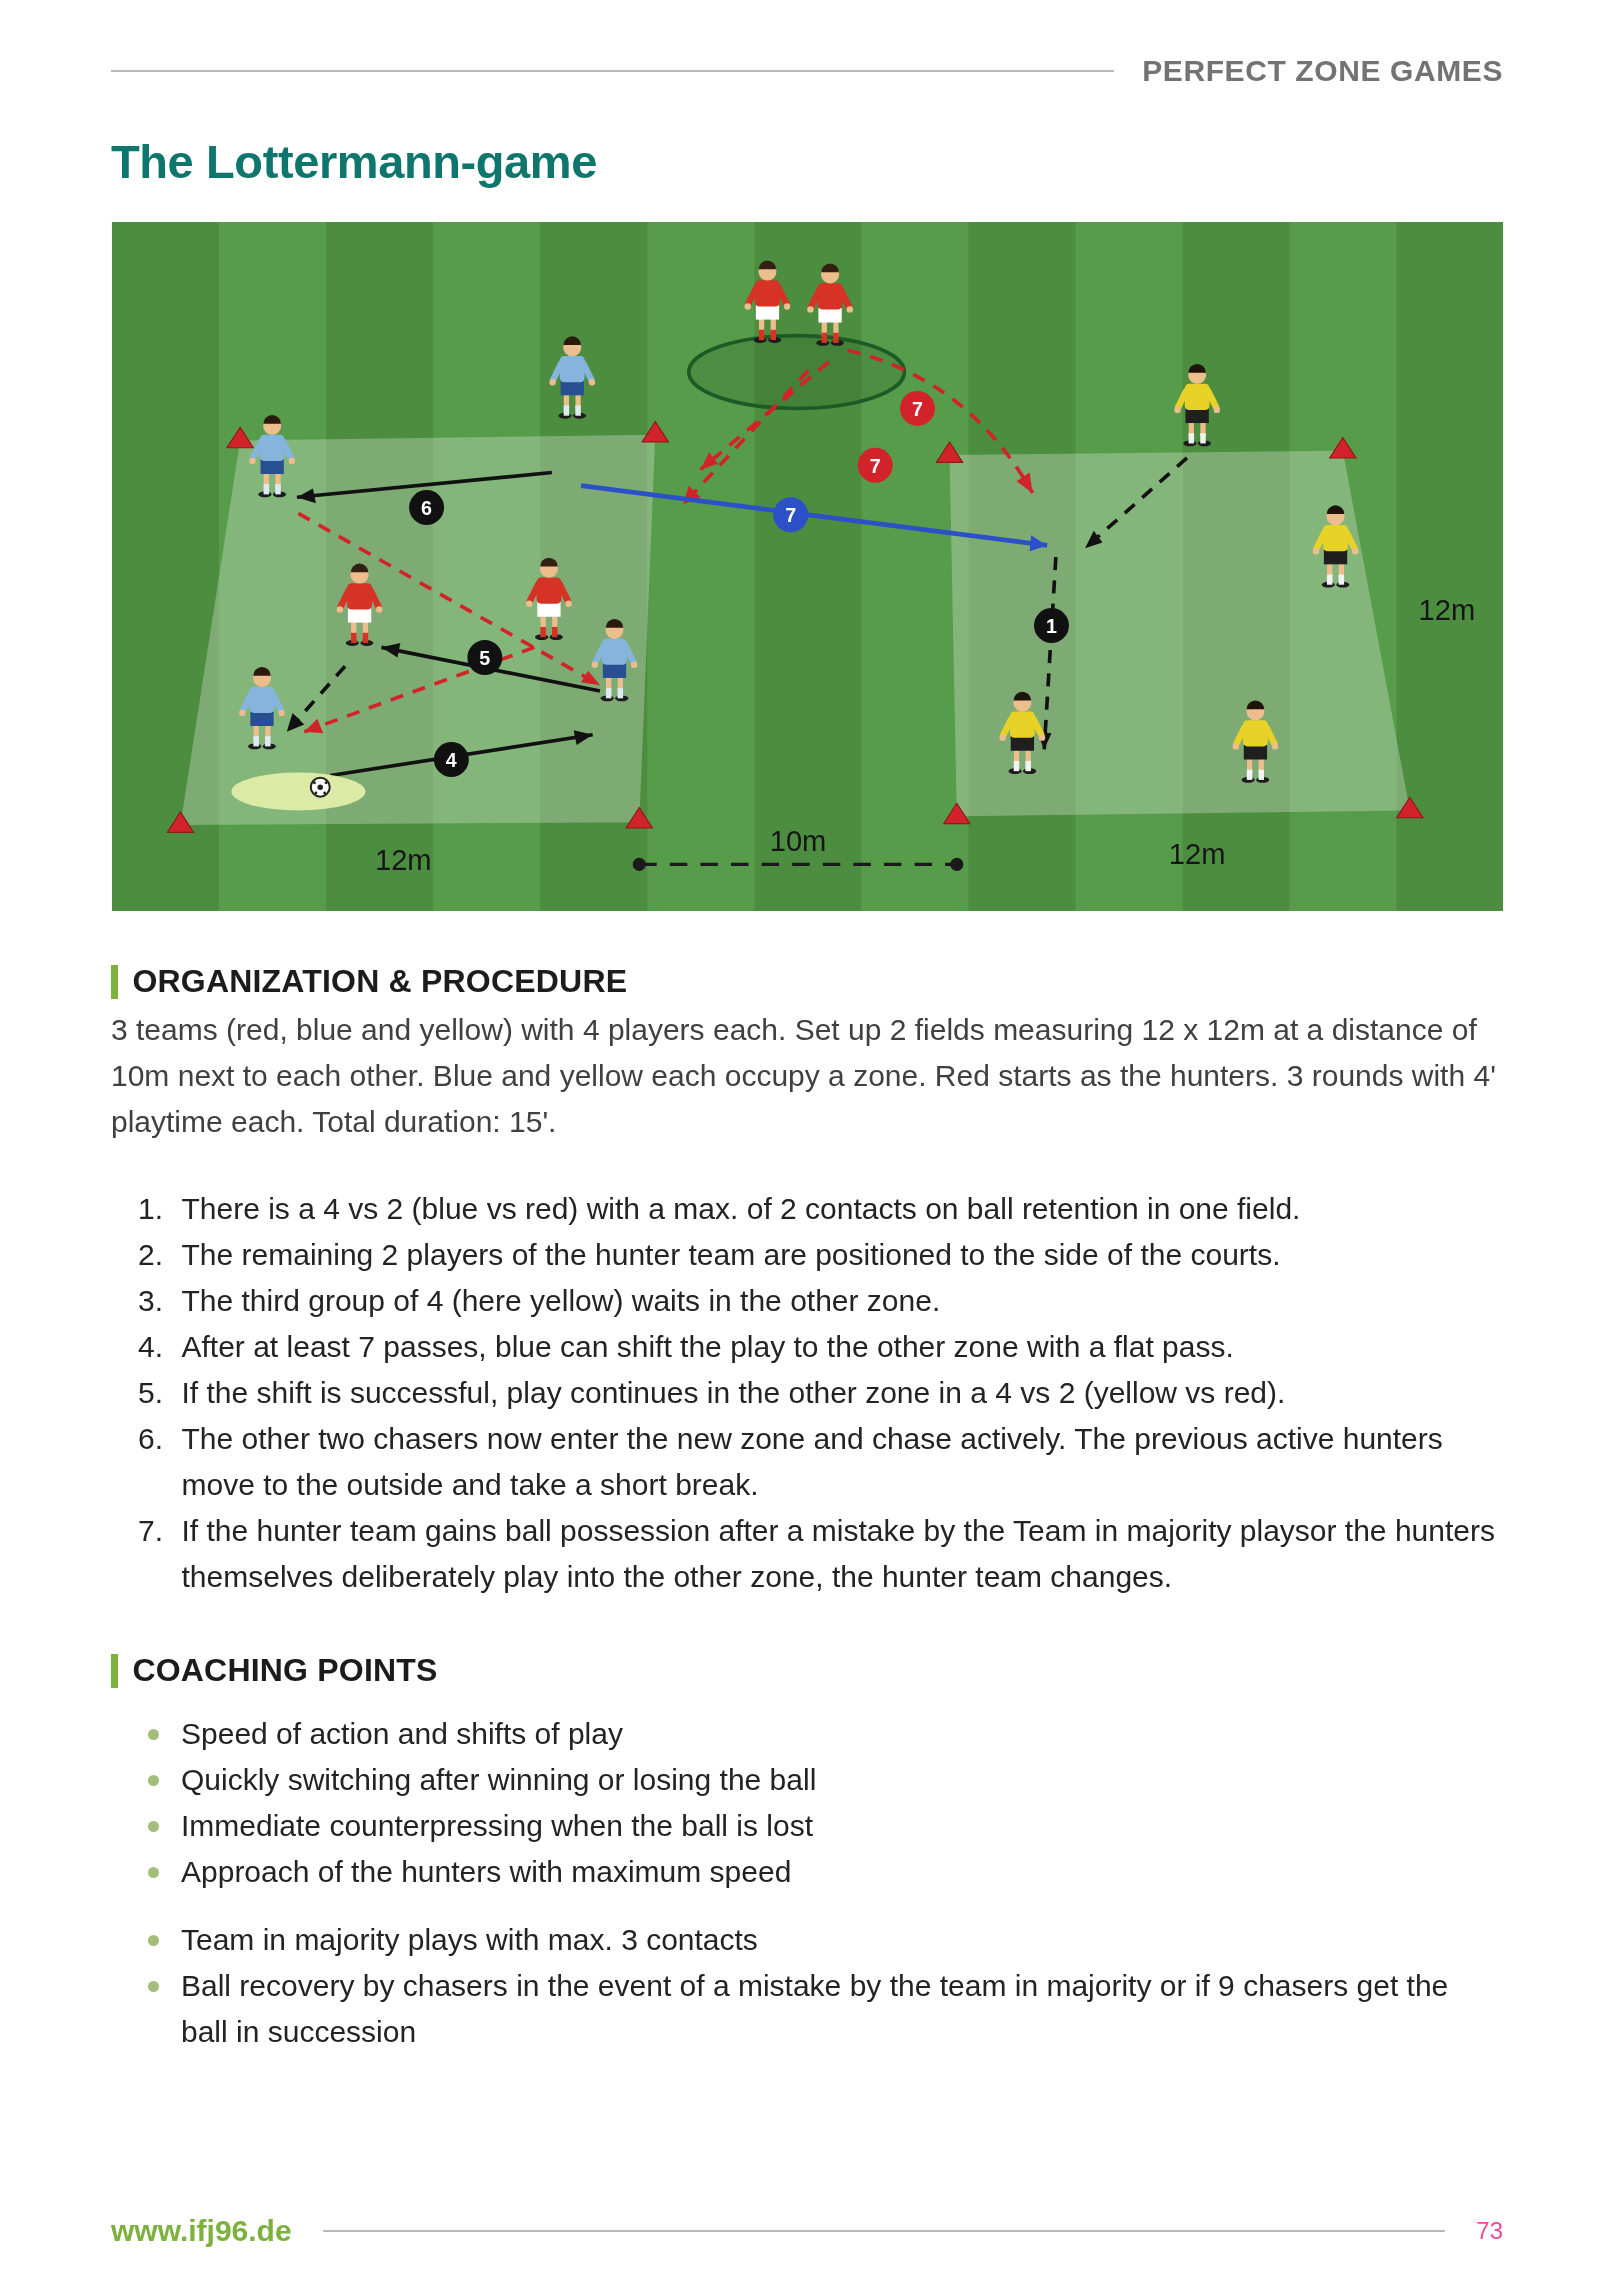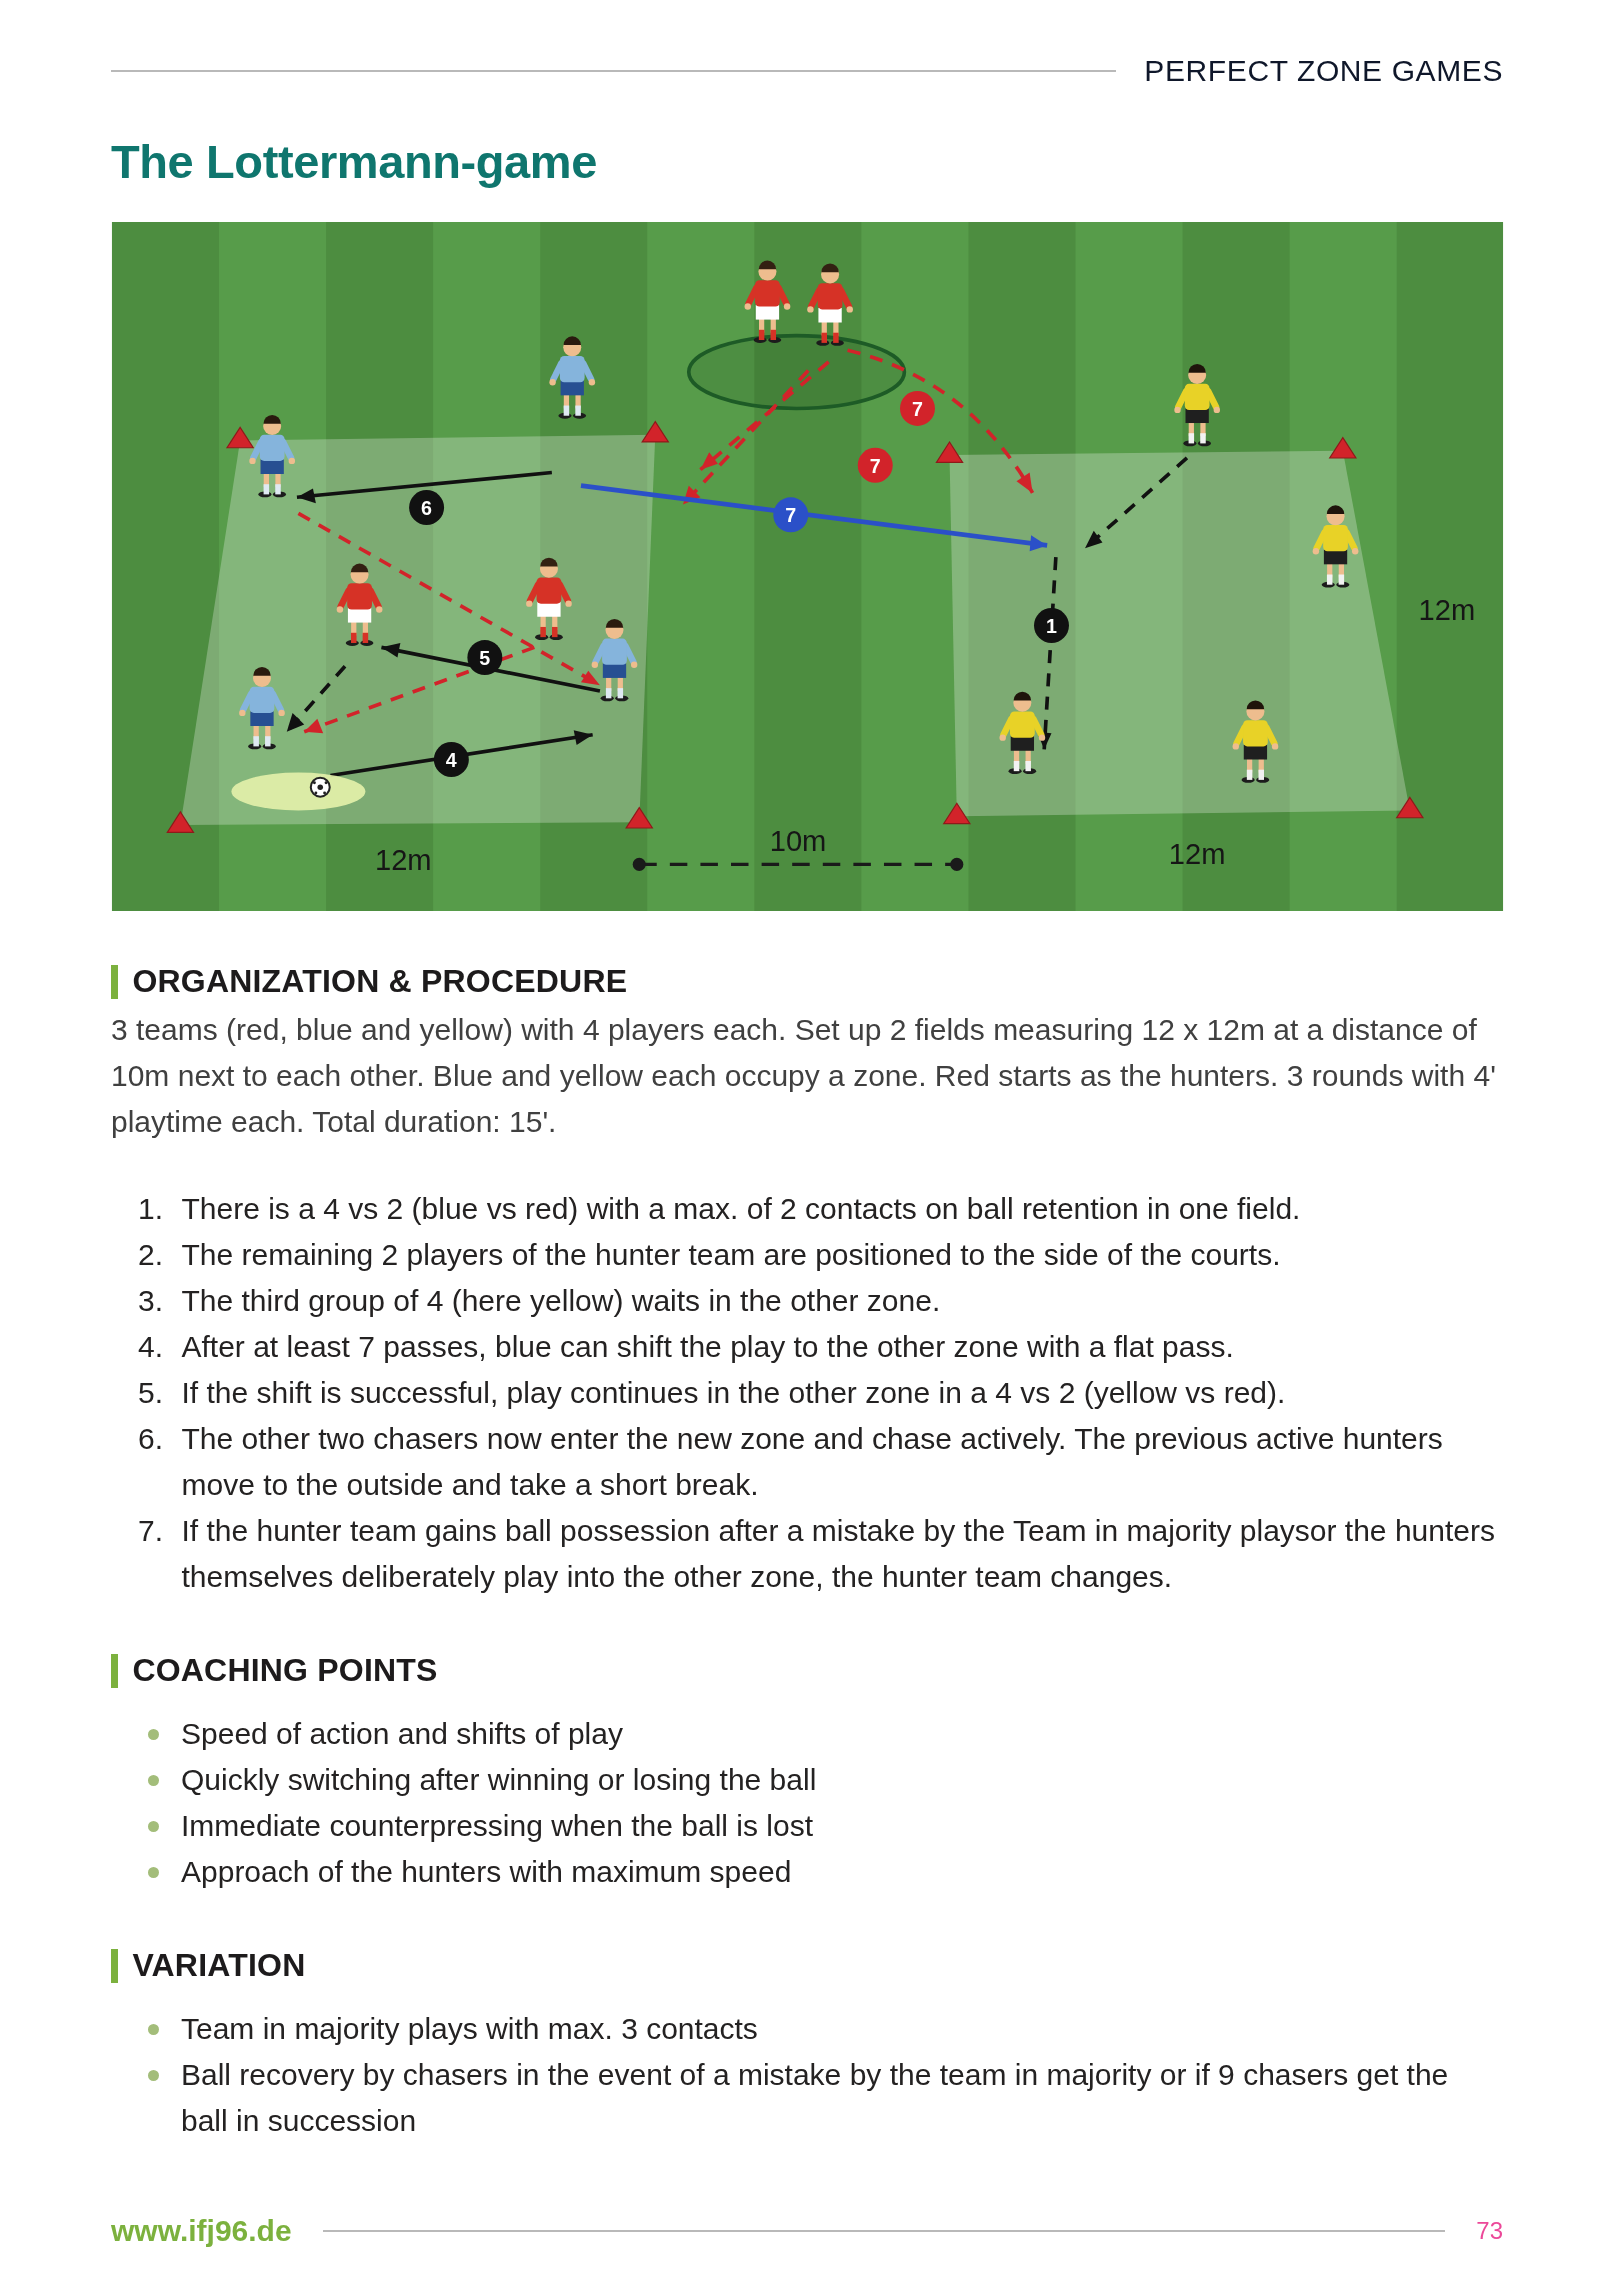--- a/index.html
+++ b/index.html
@@ -10,21 +10,21 @@
     height:2290px;
     background:#ffffff;
     font-family:"Liberation Sans","DejaVu Sans",sans-serif;
     color:#242222;
     padding:54px 111px 0 111px;
     overflow:hidden;
   }
   
   .header { display:flex; align-items:center; }
   .header .rule { flex:1; height:1.8px; background:#b9b9b9; margin-right:28px; }
-  .header-text { color:#0f172a; font-weight:normal; font-size:30px; letter-spacing:0.6px; }
+  .header-text { color:#737373; font-weight:bold; font-size:30px; letter-spacing:0.6px; }
   
   .title { margin-top:46px; font-size:47px; font-weight:bold; color:#0f766e; letter-spacing:-0.4px; }
   
   .field { display:block; margin-top:33px; width:1393px; height:689px; }
   svg text { font-family:"Liberation Sans","DejaVu Sans",sans-serif; }
   
   .section-heading { display:flex; align-items:center; gap:14px; margin-top:52px; }
   .section-heading .bar { width:7.4px; height:34px; background:#7cb13e; flex:none; }
   .section-heading h2 { font-size:32px; font-weight:bold; color:#1d1b1c; letter-spacing:0.2px; }
   
@@ -318,24 +318,20 @@
     <li>
         <span class="dot"></span>
         <span class="txt">Immediate counterpressing when the ball is lost</span>
       </li>
     <li>
         <span class="dot"></span>
         <span class="txt">Approach of the hunters with maximum speed</span>
       </li>
   </ul>
 
-  <div class="section-heading">
-    <span class="bar"></span>
-    <h2>VARIATION</h2>
-  </div>
 
   <ul class="bullet-list">
     <li>
         <span class="dot"></span>
         <span class="txt">Team in majority plays with max. 3 contacts</span>
       </li>
     <li>
         <span class="dot"></span>
         <span class="txt">Ball recovery by chasers in the event of a mistake by the team in majority or if 9 chasers get the ball in succession</span>
       </li>

